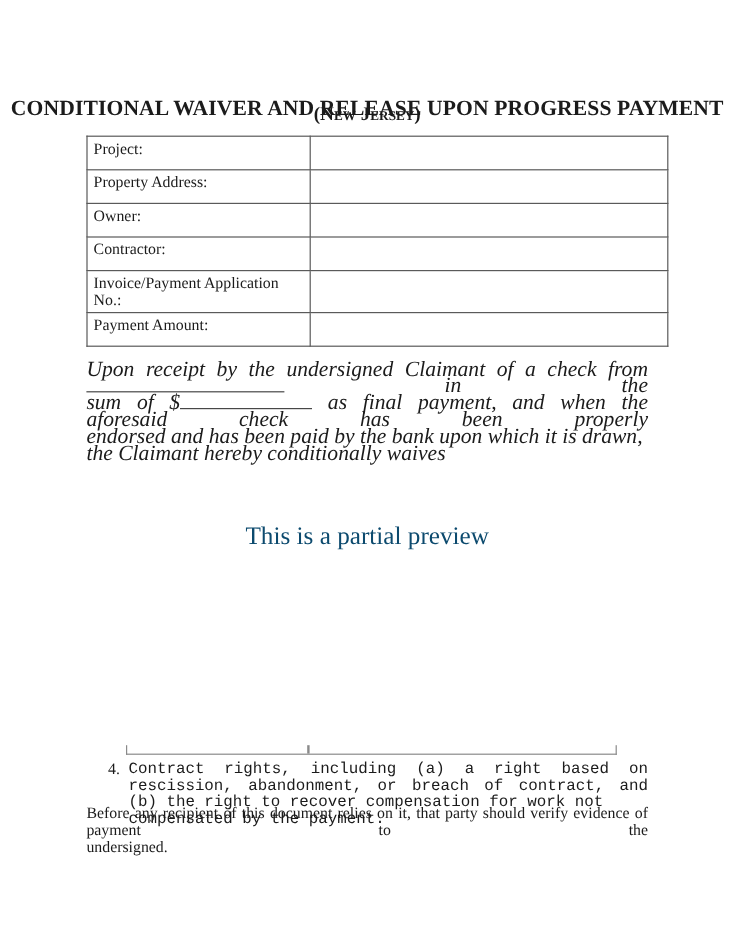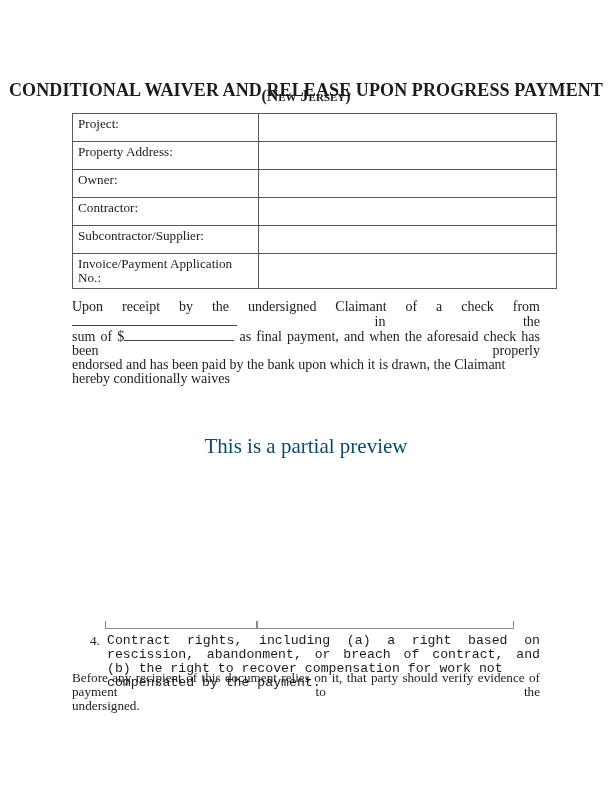--- a/index.html
+++ b/index.html
@@ -47,22 +47,23 @@
     height: 21px;
     vertical-align: top;
     margin-left: 44px;
   }
   td.label-cell { width: 178px; }
   td.value-cell { width: 290px; }
 
   .intro {
     position: absolute;
     top: 300px; left: 72px; width: 468px;
-    font-size: 14px;
+    font-size: 18px;
     line-height: 14px;
+    font-style: italic;
   }
   .jline { text-align: justify; text-align-last: justify; }
   .blank {
     display: inline-block;
     border-bottom: 1px solid #474747;
     height: 11px;
     vertical-align: baseline;
   }
   .blank-1 { width: 165px; }
   .blank-2 { width: 110px; }
@@ -131,25 +132,25 @@
       </tr>
       <tr>
         <td class="label-cell">Owner:</td>
         <td class="value-cell"></td>
       </tr>
       <tr>
         <td class="label-cell">Contractor:</td>
         <td class="value-cell"></td>
       </tr>
       <tr>
-        <td class="label-cell">Subcontractor/Supplier:</td>
+        <td class="label-cell">Invoice/Payment Application No.:</td>
         <td class="value-cell"></td>
       </tr>
       <tr>
-        <td class="label-cell">Invoice/Payment Application No.:</td>
+        <td class="label-cell">Payment Amount:</td>
         <td class="value-cell"></td>
       </tr>
     </tbody>
   </table>
 
   <div class="intro">
     <div class="jline"><span>Upon receipt by the undersigned Claimant of a check from</span> <span class="blank blank-1"></span> <span>in the</span></div>
     <div class="jline"><span>sum of $</span><span class="blank blank-2"></span> <span>as final payment, and when the aforesaid check has been properly</span></div>
     <div>endorsed and has been paid by the bank upon which it is drawn, the Claimant hereby conditionally waives</div>
   </div>

